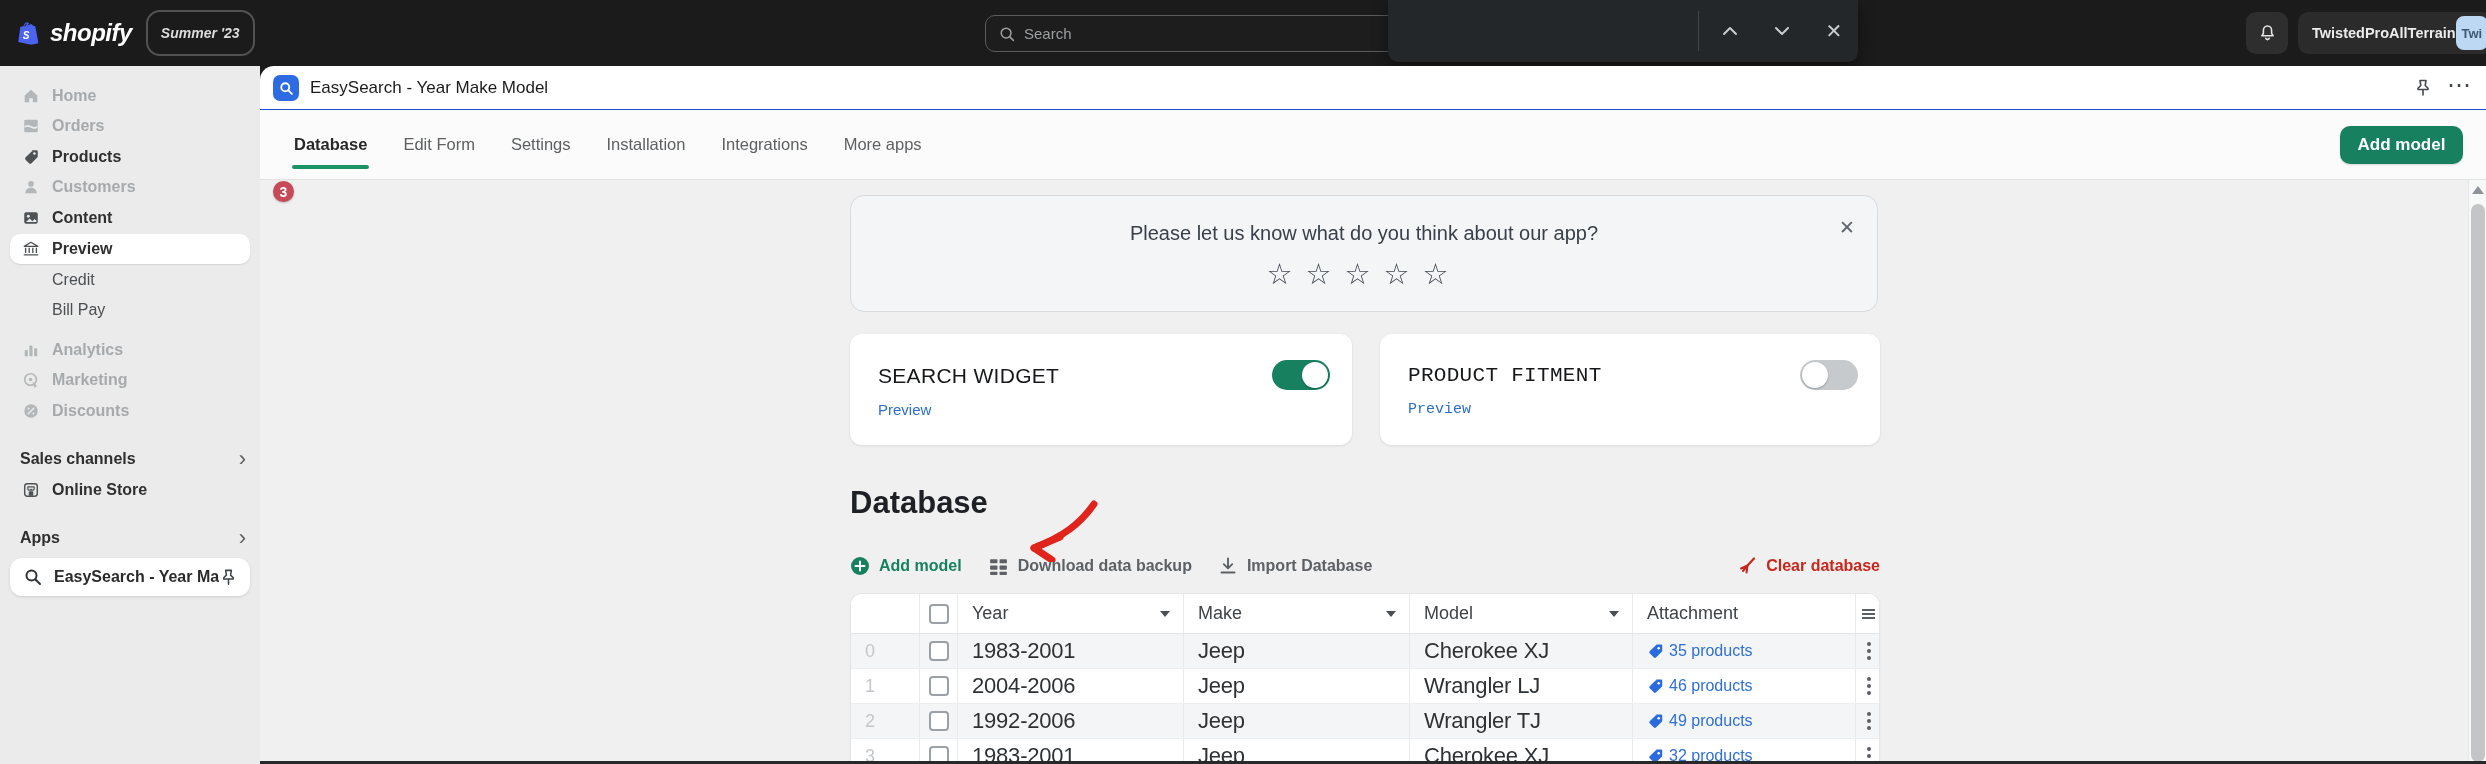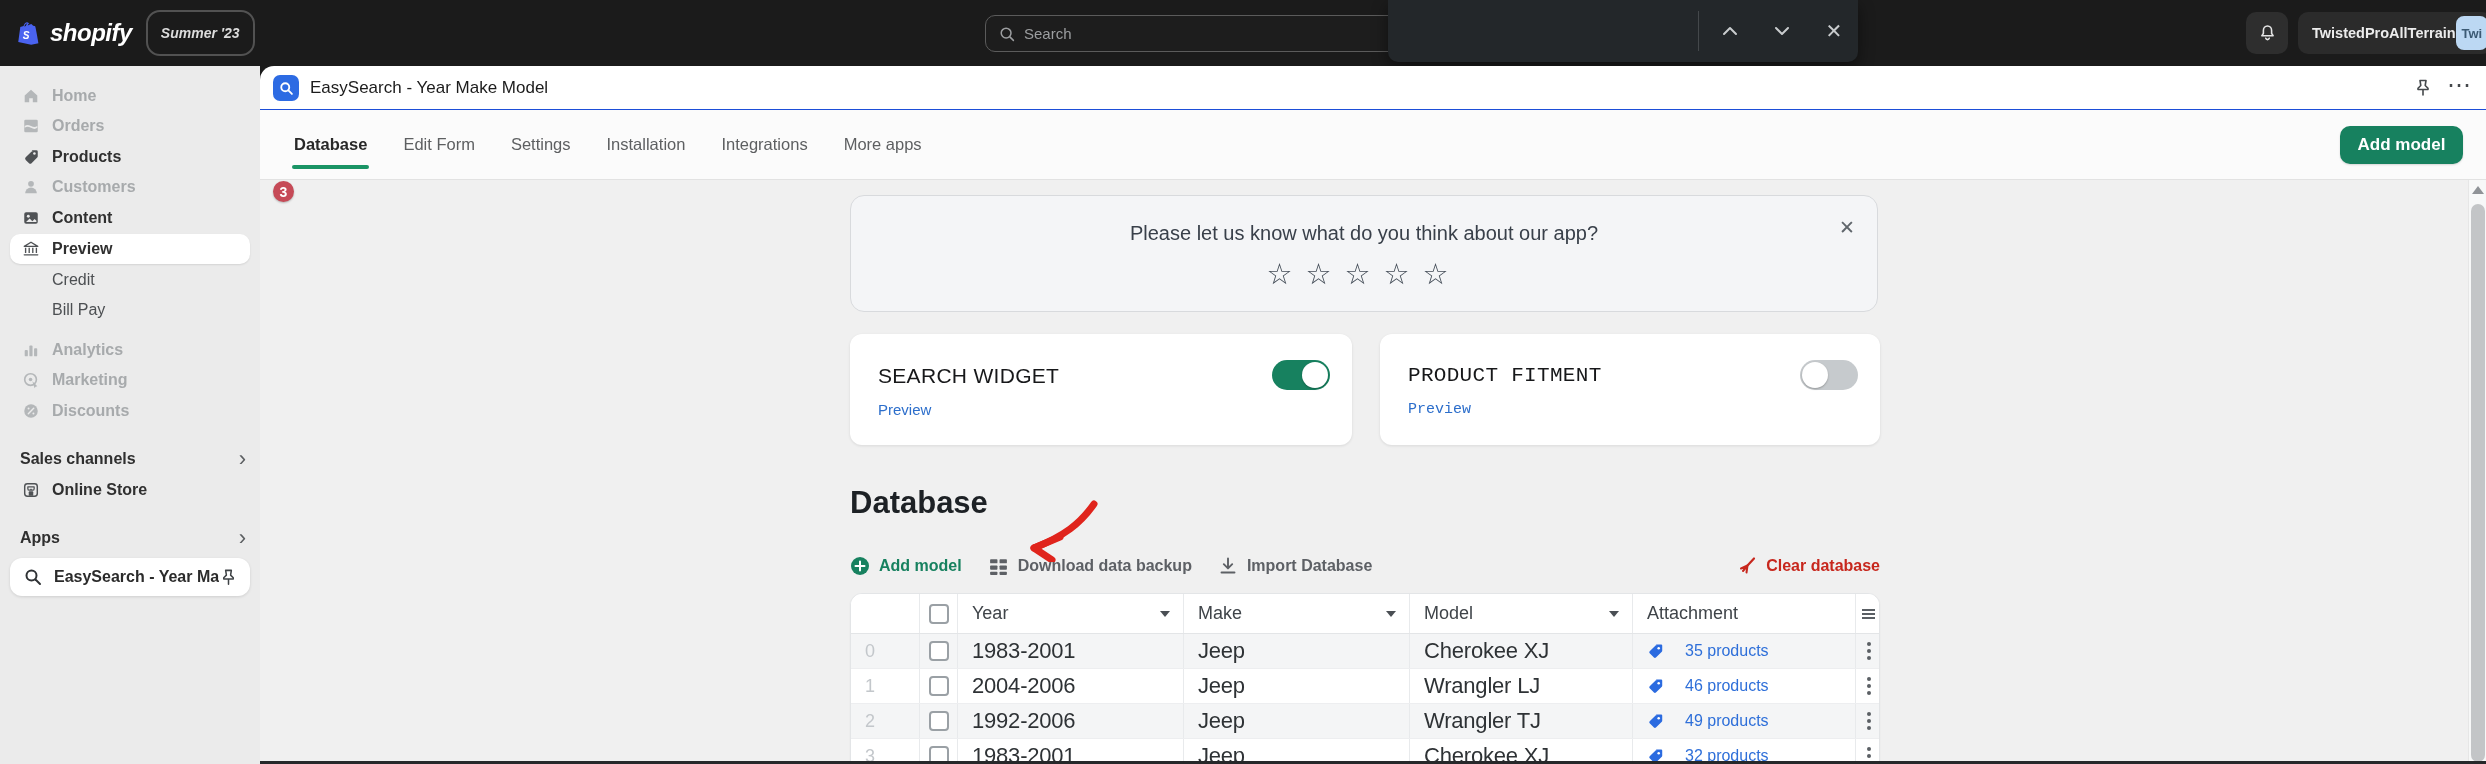--- a/index.html
+++ b/index.html
@@ -87,21 +87,21 @@
   .trow.alt { background:#f4f5f6; }
   .cell { display:flex; align-items:center; border-right:1px solid #e8eaec; padding-left:14px; overflow:hidden; }
   .cell:last-child { border-right:none; padding-left:0; justify-content:center; }
   .cell.num { color:#c3c7cb; font-size:18px; }
   .cell.chk { padding-left:9px; }
   .checkbox { width:20px; height:20px; border:2px solid #9aa0a5; border-radius:4px; background:#fff; cursor:pointer; }
   .trow.head .cell { font-size:18px; color:#3f4449; font-weight:500; }
   .cell.sort { justify-content:space-between; padding-right:13px; cursor:pointer; }
   .caret { width:0; height:0; border-left:5px solid transparent; border-right:5px solid transparent; border-top:6px solid #4a4f54; }
   .trow.body .cell.data { font-size:22px; color:#2e3235; letter-spacing:-0.2px; }
-  .cell.attach { gap:21px; }
+  .cell.attach { gap:5px; }
   .attach-link { font-size:16px; font-weight:500; color:#2e6fd9; cursor:pointer; }
   .kebab { display:flex; flex-direction:column; gap:3px; cursor:pointer; }
   .kebab i { width:4px; height:4px; border-radius:50%; background:#5a5f64; }
   .cols-icon { display:flex; flex-direction:column; gap:2px; cursor:pointer; }
   .cols-icon i { width:13px; height:2px; background:#5a5f64; }
 
   
   .scrollbar { position:absolute; right:0; top:180px; width:18px; bottom:0; background:#f7f8f8; border-left:1px solid #e6e6e6; }
   .sb-arrow { position:absolute; left:3px; top:6px; width:0; height:0; border-left:6px solid transparent; border-right:6px solid transparent; border-bottom:8px solid #8f9397; cursor:pointer; }
   .sb-thumb { position:absolute; left:2px; top:24px; bottom:2px; width:14px; border-radius:7px; background:#c3c5c7; cursor:pointer; }

